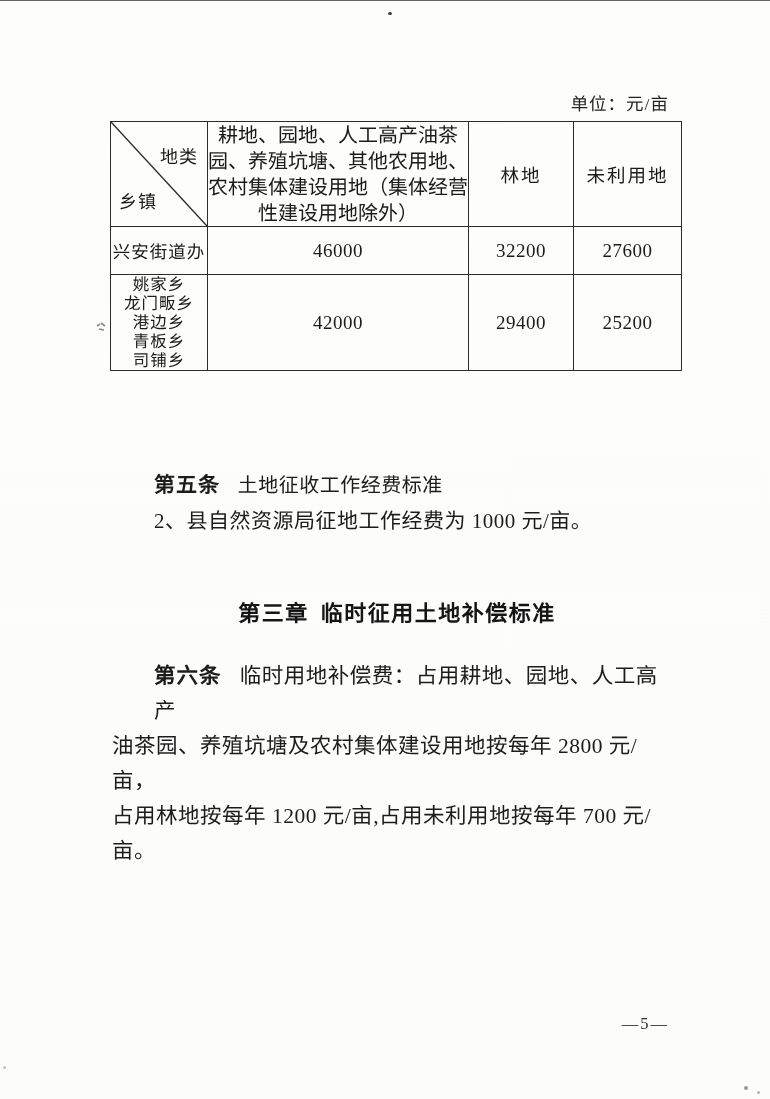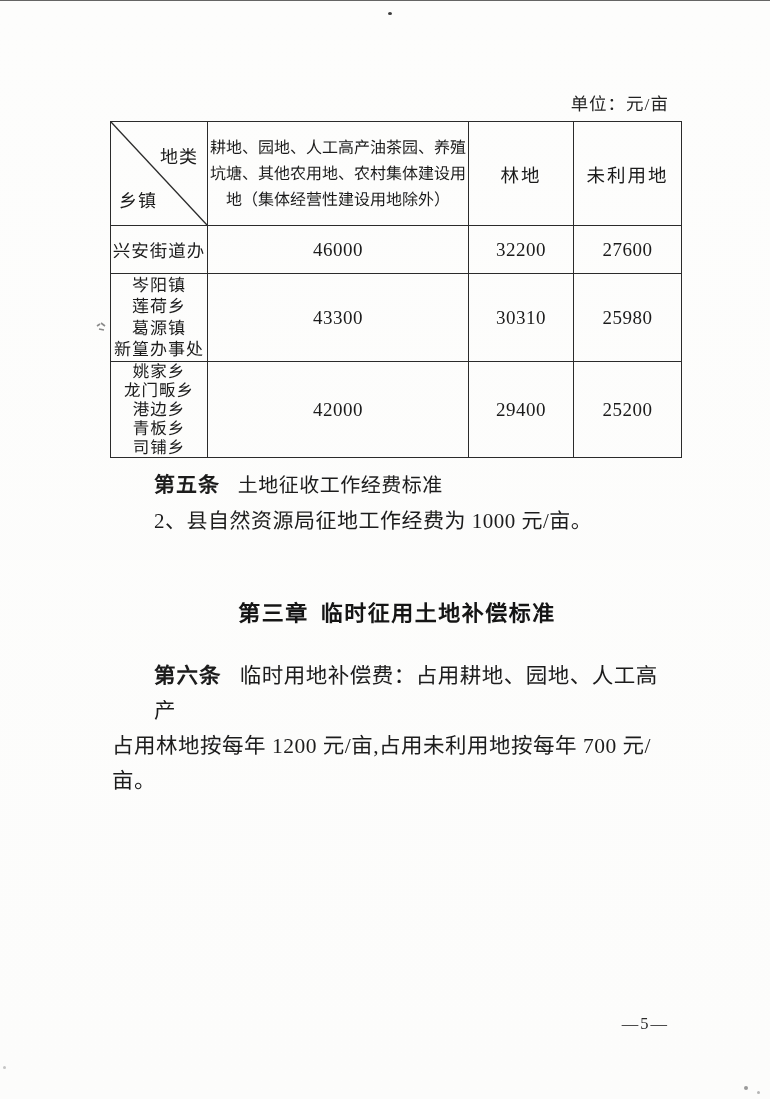--- a/index.html
+++ b/index.html
@@ -42,21 +42,21 @@
     border:1.6px solid #2b2b2b;
     text-align:center;vertical-align:middle;
     color:#1b1b1b;padding:0;
   }
   td.corner{position:relative;overflow:hidden;}
   td.corner svg{position:absolute;inset:0;width:100%;height:100%;}
   .corner-top{position:absolute;top:20px;right:9px;font-size:18px;letter-spacing:1px;}
   .corner-bottom{position:absolute;bottom:13px;left:8px;font-size:18px;letter-spacing:1px;}
   td.head-long{
     text-align:justify;
-    font-size:16px;line-height:26px;
+    font-size:20px;line-height:26px;
     padding:4px 10px 4px 11px;
   }
   td.head-plain{font-size:18.5px;letter-spacing:2px;}
   td.township{font-size:17.5px;letter-spacing:1px;}
   td.township.ml2{white-space:pre-line;line-height:21.5px;font-size:17px;}
   td.township.ml3{white-space:pre-line;line-height:19px;font-size:16.5px;}
   td.num{font-size:19px;letter-spacing:.5px;}
   tr.hrow{height:104px;}
   tr.r1{height:48px;}
   tr.r2{height:88px;}
@@ -126,29 +126,20 @@
         <td class="head-long">耕地、园地、人工高产油茶园、养殖坑塘、其他农用地、农村集体建设用地（集体经营性建设用地除外）</td>
         <td class="head-plain">林地</td>
         <td class="head-plain">未利用地</td>
       </tr>
       <tr class="r1">
         <td class="township">兴安街道办</td>
         <td class="num">46000</td>
         <td class="num">32200</td>
         <td class="num">27600</td>
       </tr>
-      <tr class="r2">
-        <td class="township ml2">岑阳镇
-莲荷乡
-葛源镇
-新篁办事处</td>
-        <td class="num">43300</td>
-        <td class="num">30310</td>
-        <td class="num">25980</td>
-      </tr>
       <tr class="r3">
         <td class="township ml3">姚家乡
 龙门畈乡
 港边乡
 青板乡
 司铺乡</td>
         <td class="num">42000</td>
         <td class="num">29400</td>
         <td class="num">25200</td>
       </tr>
@@ -164,20 +155,21 @@
   </div>
 
   <div class="chapter ch3" style="top:595px">
     <span class="ch-label">第三章</span><span>临时征用土地补偿标准</span>
   </div>
 
   <div class="blk" style="top:659px">
     <div class="art6-line indent">
       <span class="art-label">第六条</span><span>临时用地补偿费：占用耕地、园地、人工高产</span>
     </div>
+    <div class="art6-line">油茶园、养殖坑塘及农村集体建设用地按每年 2800 元/亩，</div>
     <div class="art6-line">占用林地按每年 1200 元/亩,占用未利用地按每年 700 元/亩。</div>
   </div>
 
 
 
   <div class="page-num">—5—</div>
 
 </div>
 
 </body></html>

